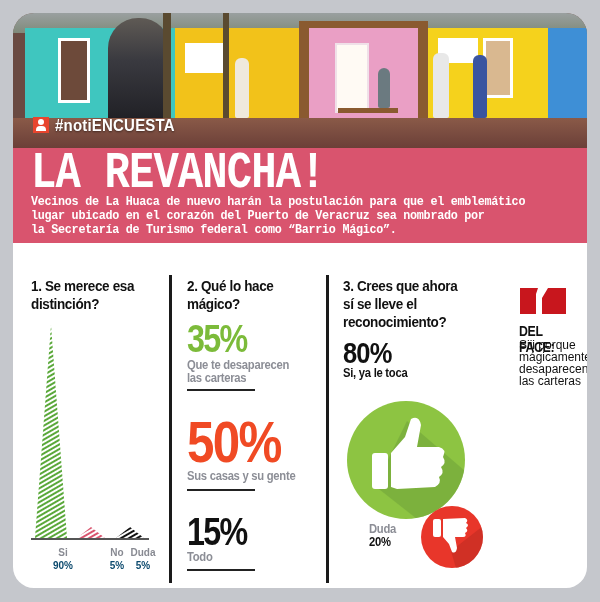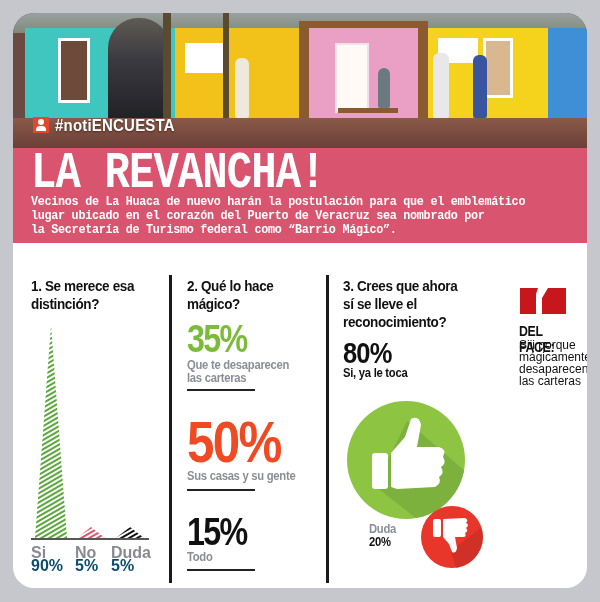--- a/index.html
+++ b/index.html
@@ -36,21 +36,21 @@
   .band { position: absolute; left: 0; top: 135px; width: 574px; height: 95px; background: #d9546e; font-family: Liberation Mono, monospace; }
   .title { position: absolute; left: 18px; top: 0px; color: #ffffff; font-weight: bold; font-size: 46px; letter-spacing: -1px; line-height: 46px; transform: scaleX(0.92) scaleY(1.12); transform-origin: left top; }
   .subtitle { position: absolute; left: 18px; top: 47px; color: #ffffff; font-weight: bold; font-size: 12.5px; line-height: 14px; letter-spacing: -0.3px; transform: scaleX(0.94); transform-origin: left top; white-space: nowrap; }
 
   
   .vdiv { position: absolute; width: 3px; background: #1a1a1a; }
   .qtitle { position: absolute; font-weight: bold; color: #111; font-size: 15px; line-height: 18px; letter-spacing: -0.4px; transform: scaleX(0.9); transform-origin: left top; }
 
   
   .baseline { position: absolute; left: 18px; top: 525px; width: 118px; height: 2px; background: #555; }
-  .xlabel { position: absolute; text-align: left; font-weight: bold; font-size: 16px; line-height: 13px; width: 40px; }
+  .xlabel { position: absolute; text-align: center; font-weight: bold; font-size: 10px; line-height: 13px; width: 40px; margin-left: 12px; }
   .xlabel .cat { color: #888a92; display: block; }
   .xlabel .val { color: #0c4a6e; display: block; }
 
   
   .big { position: absolute; font-weight: bold; letter-spacing: -2px; transform: scaleX(0.85); transform-origin: left top; }
   .desc { position: absolute; font-weight: bold; color: #8c8e96; font-size: 12.5px; line-height: 13px; letter-spacing: -0.3px; transform: scaleX(0.9); transform-origin: left top; white-space: nowrap; }
   .hr { position: absolute; height: 2px; background: #222; width: 68px; }
 
   
   .thumbs-up { position: absolute; left: 334px; top: 388px; width: 118px; height: 118px; border-radius: 50%; background: #8dc442; overflow: hidden; }
@@ -133,21 +133,21 @@
       <polygon points="22,225 38,12 54,225" fill="url(#stripeG)"></polygon>
       <polygon points="64,225 78,214 92,225" fill="url(#stripeR)"></polygon>
       <polygon points="103,225 117,214 131,225" fill="url(#stripeK)"></polygon>
     </svg>
     <div class="baseline"></div>
 
     <div class="xlabel" style="left:18px;top:533px;">
       <span class="cat">Si</span>
       <span class="val">90%</span>
     </div>
-    <div class="xlabel" style="left:62px;top:533px;">
+    <div class="xlabel" style="left:72px;top:533px;">
       <span class="cat">No</span>
       <span class="val">5%</span>
     </div>
     <div class="xlabel" style="left:98px;top:533px;">
       <span class="cat">Duda</span>
       <span class="val">5%</span>
     </div>
   </div>
 
   <div class="qtitle" style="left:174px;top:264px;">

